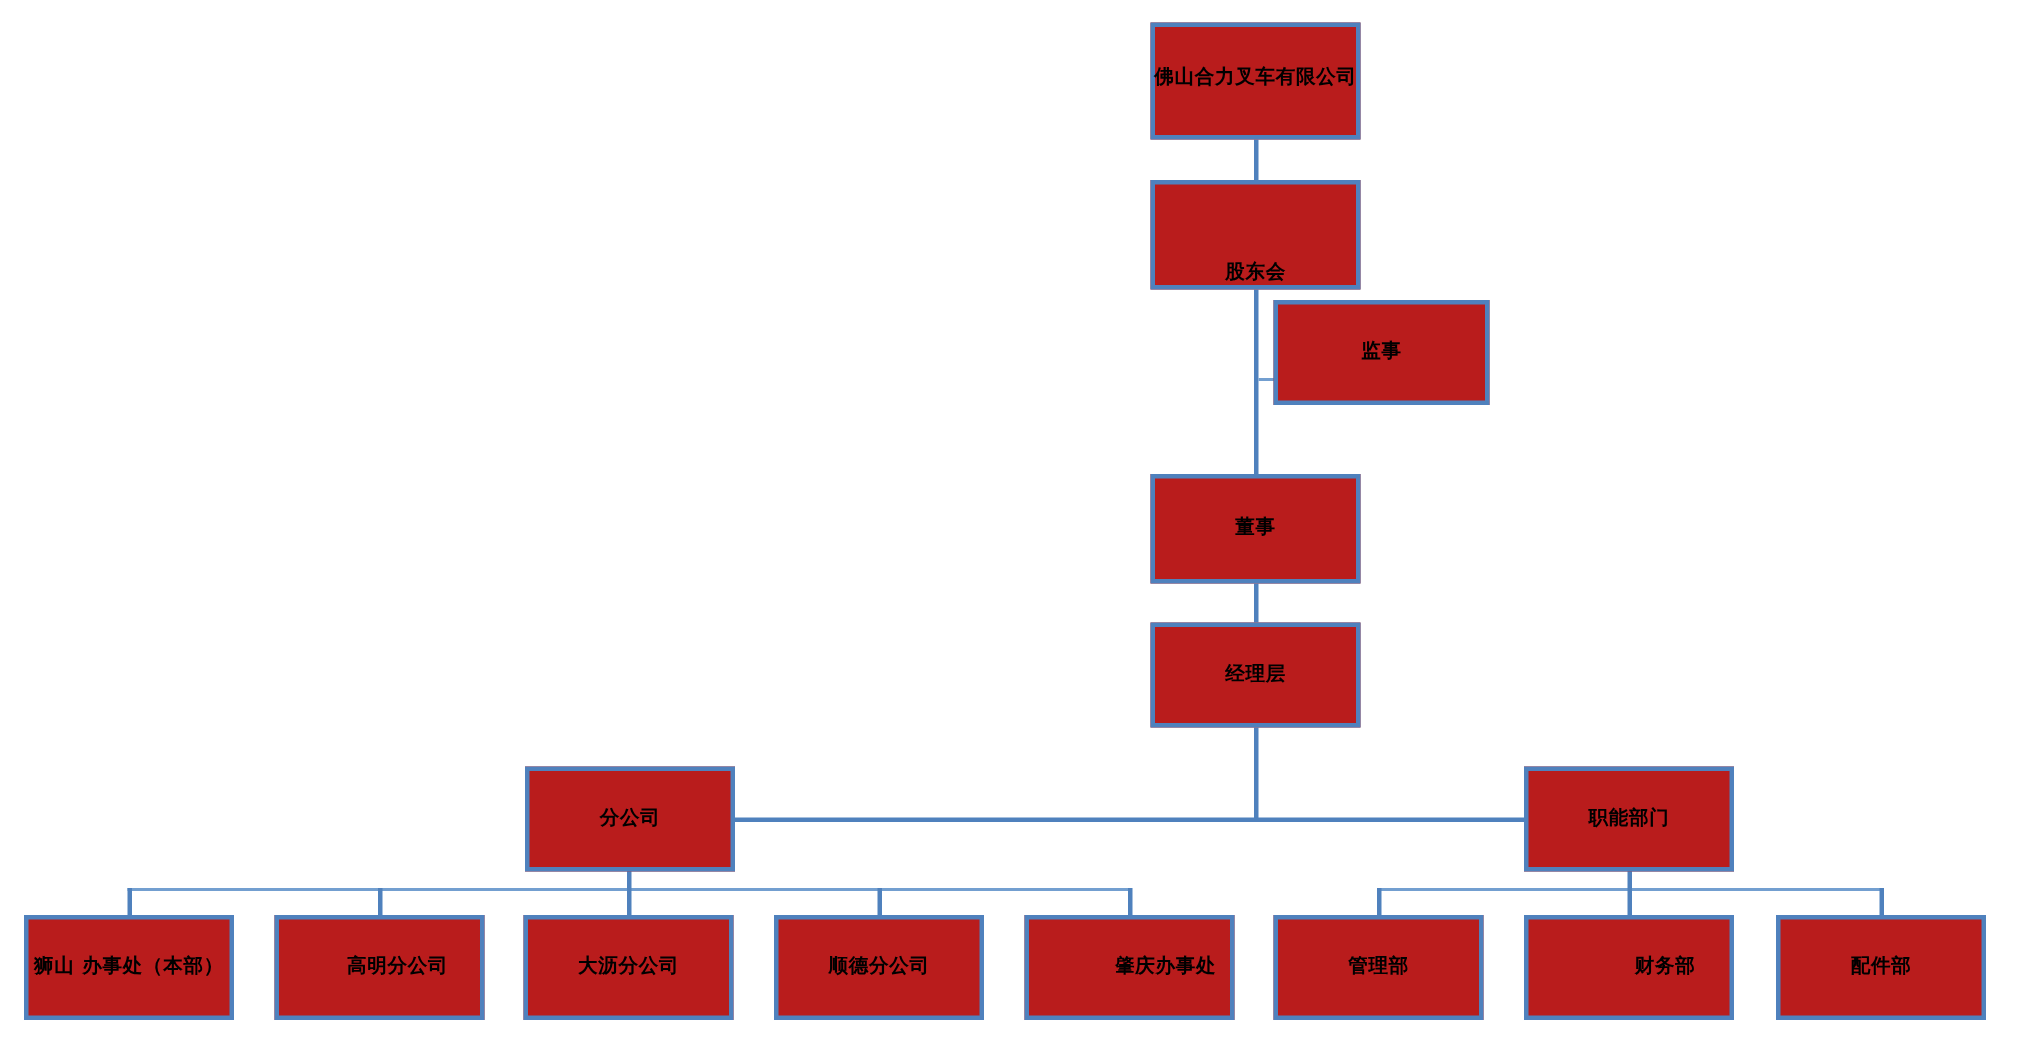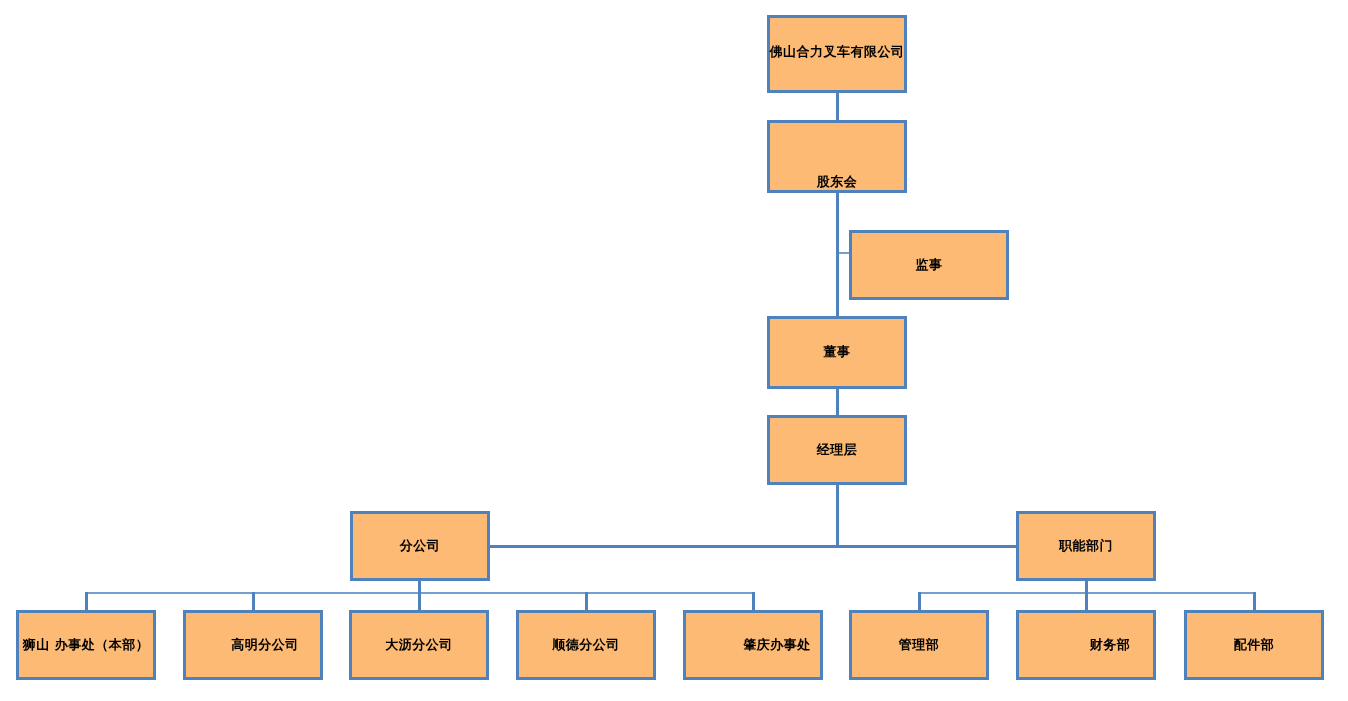--- a/index.html
+++ b/index.html
@@ -15,21 +15,21 @@
     position: relative;
     width: 1348px;
     height: 701px;
     background: #ffffff;
     overflow: hidden;
   }
   
   .node {
     position: absolute;
     box-sizing: border-box;
-    background: #fdba74;
+    background: #b91c1c;
     border: 3px solid #4f81bd;
     display: flex;
     align-items: center;
     justify-content: center;
     z-index: 3;
   }
   .node .node-label {
     font-family: "DejaVu Sans", "Liberation Sans", sans-serif;
     font-weight: bold;
     font-size: 13px;
@@ -103,21 +103,21 @@
   <div class="conn v" style="left:1253px; top:592px; height:19px;"></div>
 
   <div class="node text-high" style="left:767px; top:15px; width:140px; height:78px;">
     <span class="node-label">佛山合力叉车有限公司</span>
   </div>
 
   <div class="node text-mid-high" style="left:767px; top:120px; width:140px; height:73px;">
     <span class="node-label">股东会</span>
   </div>
 
-  <div class="node" style="left:849px; top:230px; width:160px; height:70px;">
+  <div class="node" style="left:849px; top:200px; width:144px; height:70px;">
     <span class="node-label">监事</span>
   </div>
 
   <div class="node" style="left:767px; top:316px; width:140px; height:73px;">
     <span class="node-label">董事</span>
   </div>
 
   <div class="node" style="left:767px; top:415px; width:140px; height:70px;">
     <span class="node-label">经理层</span>
   </div>

